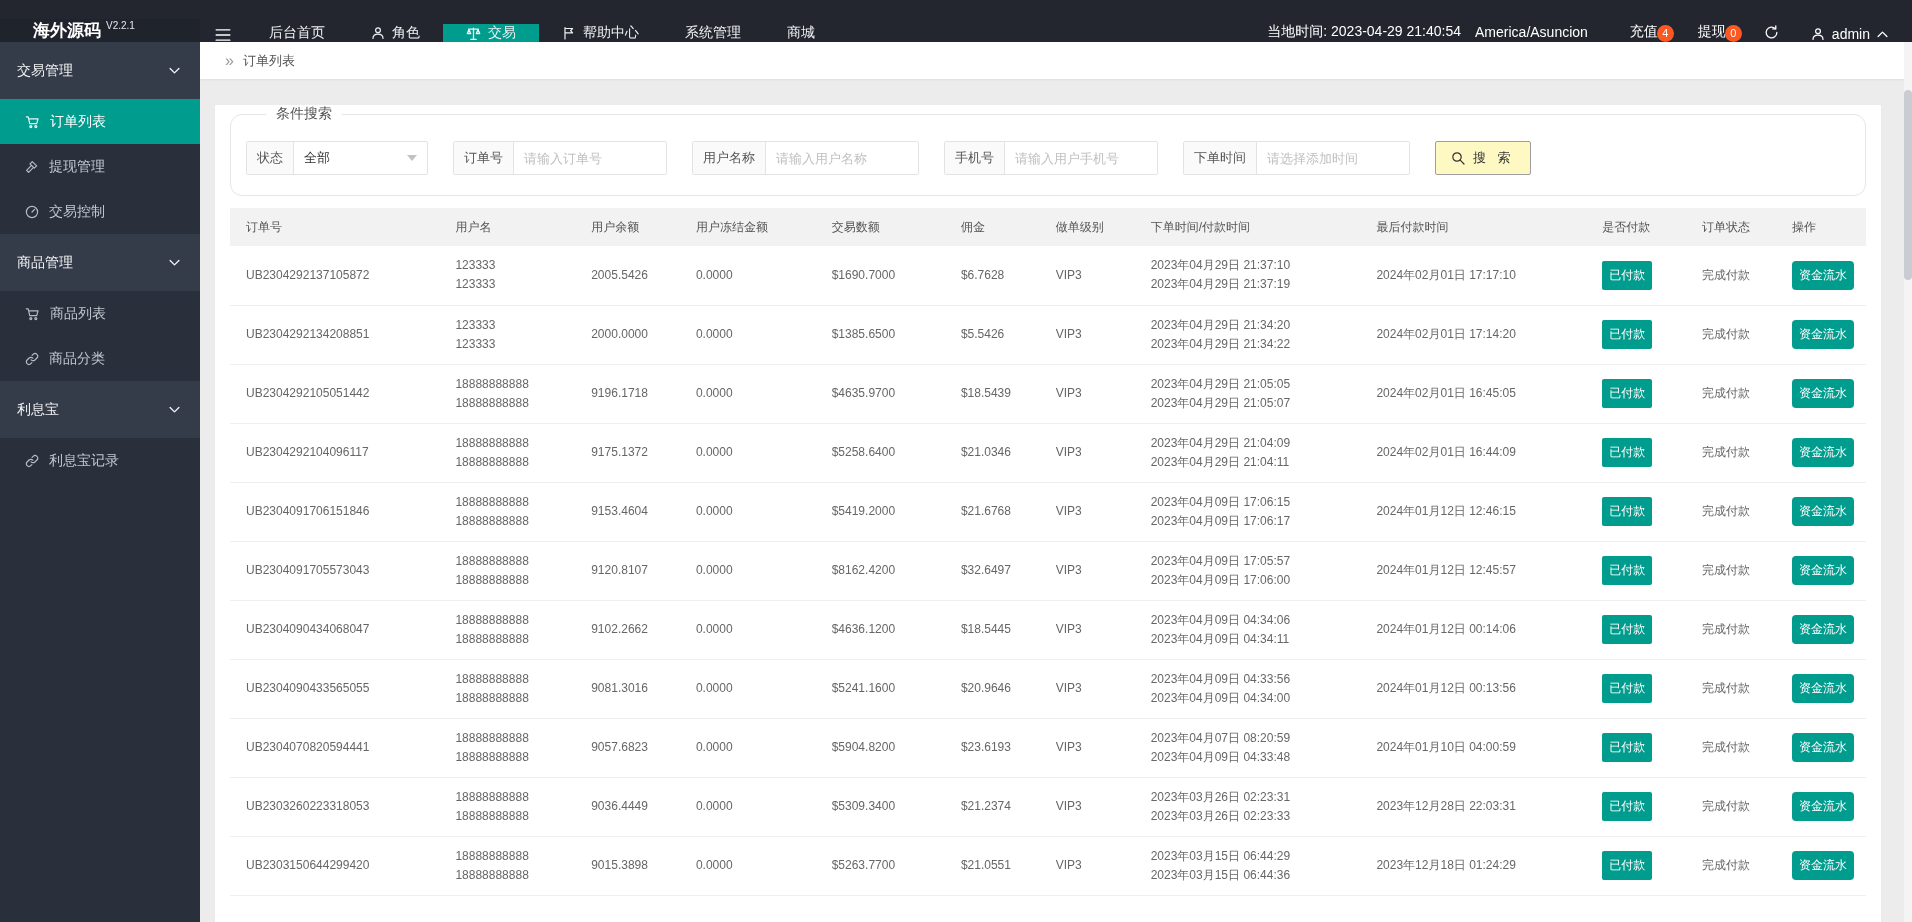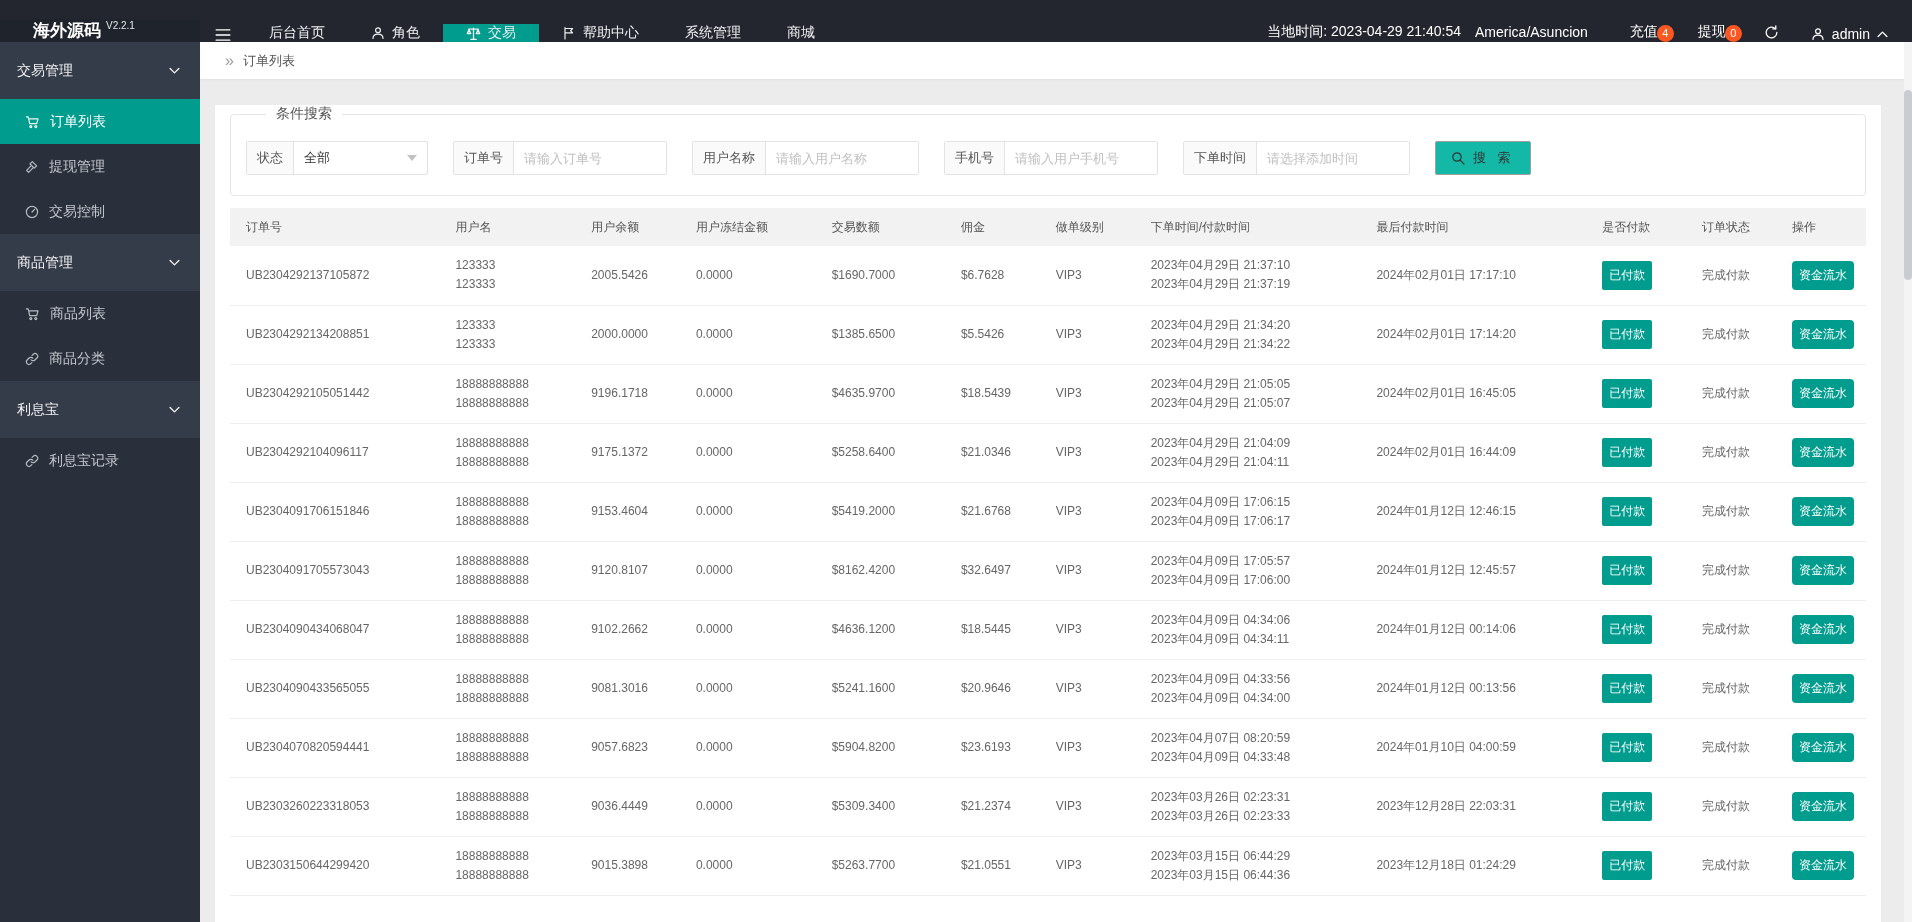--- a/index.html
+++ b/index.html
@@ -34,30 +34,30 @@
   .side-item .ic { opacity:.92; }
 
   
   .main { position:absolute; top:42px; left:200px; right:0; bottom:0; overflow:hidden; }
   .breadcrumb-bar { height:37px; background:#fff; display:flex; align-items:center; gap:9px; padding-left:25px; box-shadow:0 1px 2px rgba(0,0,0,.06); }
   .bc-arrows { color:#9A9A9A; font-size:16px; line-height:1; }
   .bc-label { color:#555; font-size:13px; }
   .card { margin:17px 31px 0 15px; background:#fff; height:1200px; box-shadow:0 1px 2px rgba(0,0,0,.04); }
 
   
-  fieldset.search { margin:26px 15px 12px; border:1px solid #E6E6E6; border-radius:4px; padding:18px 15px 20px; }
+  fieldset.search { margin:26px 15px 12px; border:1px solid #E6E6E6; border-radius:12px; padding:18px 15px 20px; }
   fieldset.search legend { margin-left:20px; padding:0 10px; font-size:14px; color:#555; }
   .filters { display:flex; align-items:center; gap:25px; }
   .fgroup { display:flex; height:34px; border:1px solid #E3E3E3; border-radius:2px; background:#fff; }
   .flabel { background:#FAFAFA; border-right:1px solid #E3E3E3; display:flex; align-items:center; padding:0 10px; font-size:13px; color:#555; white-space:nowrap; }
   .fselect { display:flex; align-items:center; justify-content:space-between; width:133px; padding:0 10px; font-size:13px; color:#333; cursor:pointer; }
   .tri-down { width:0; height:0; border-left:5px solid transparent; border-right:5px solid transparent; border-top:6px solid #C2C2C2; }
   .fgroup input { border:none; outline:none; width:152px; padding:0 10px; font-size:13px; color:#b91c1c; font-family:inherit; }
   .fgroup input::placeholder { color:#C0C0C0; }
-  .search-btn { height:34px; display:flex; align-items:center; gap:8px; padding:0 15px; border:1px solid #9F9F9F; border-radius:2px; background:#14b8a6; font-size:13px; color:#333; cursor:pointer; letter-spacing:4px; }
+  .search-btn { height:34px; display:flex; align-items:center; gap:8px; padding:0 15px; border:1px solid #9F9F9F; border-radius:2px; background:#fef9c3; font-size:13px; color:#333; cursor:pointer; letter-spacing:4px; }
 
   
   table.orders { width:calc(100% - 30px); margin:8px 15px 0; border-collapse:collapse; table-layout:fixed; }
   table.orders th { background:#F2F2F2; height:38px; font-weight:normal; font-size:12px; color:#555; text-align:left; padding:0 6px 0 16px; overflow:hidden; white-space:nowrap; }
   table.orders td { border-bottom:1px solid #EEE; height:59px; font-size:12px; color:#666; padding:0 6px 0 16px; line-height:19px; overflow:hidden; }
   .badge-paid { display:inline-block; background:var(--accent); color:#fff; padding:5px 7px; border-radius:2px; font-size:12px; }
   .btn-flow { display:inline-block; background:var(--accent); color:#fff; padding:5px 7px; border-radius:4px; font-size:12px; cursor:pointer; }
 
   
   .scroll-track { position:absolute; top:42px; right:0; width:8px; bottom:0; background:#F4F4F4; z-index:40; }

